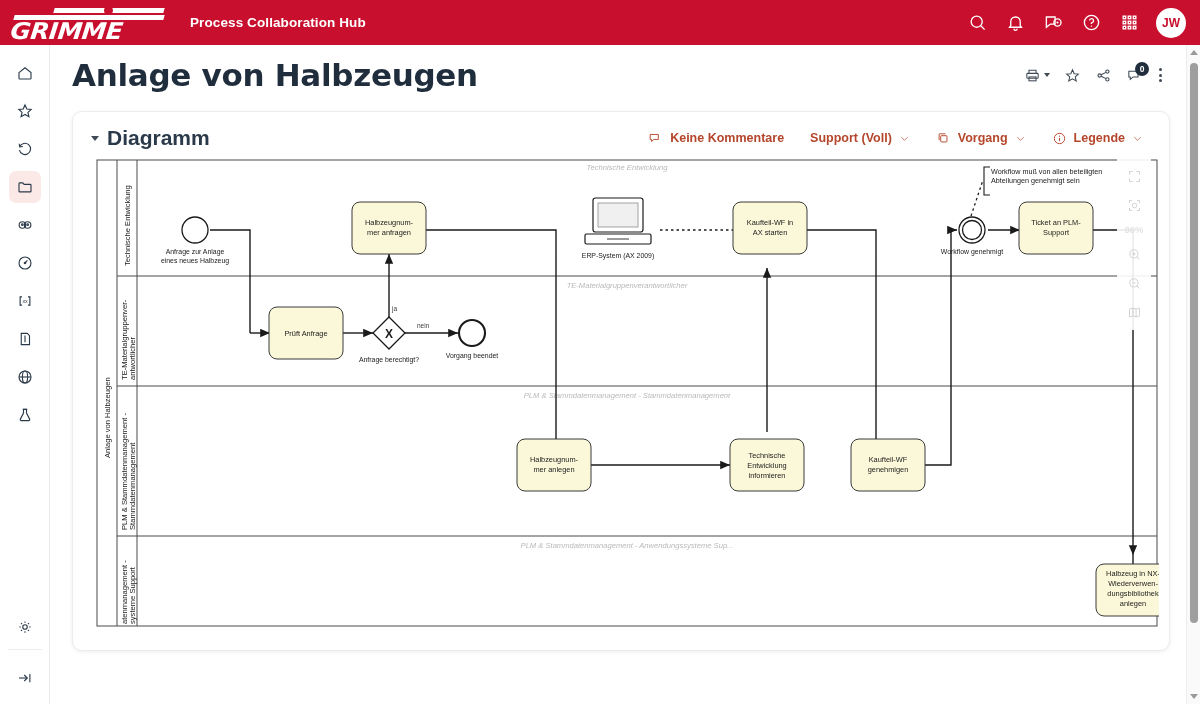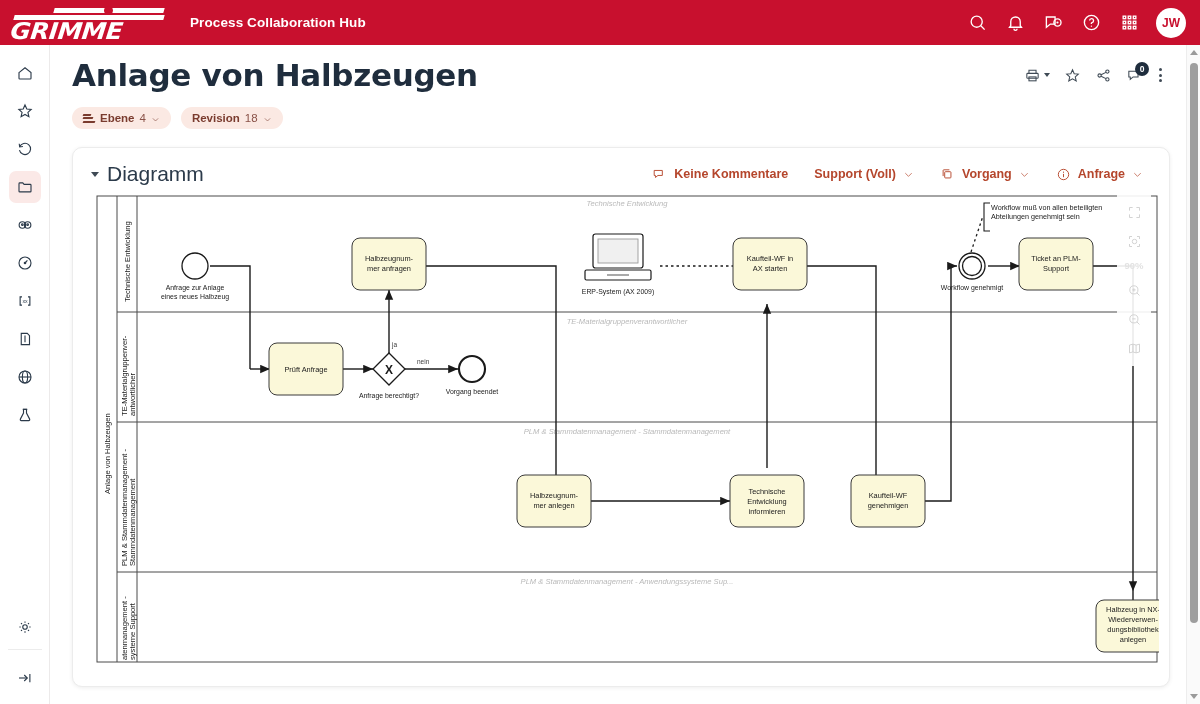--- a/index.html
+++ b/index.html
@@ -129,21 +129,21 @@
     border-radius: 10px;
     box-shadow: 0 1px 4px rgba(0,0,0,0.07);
     overflow: hidden;
     position: relative;
   }
   .card-head {
     display: flex; align-items: center;
     padding: 14px 18px 10px 18px;
   }
   .card-head h2 {
-    margin: 0; font-size: 21px; font-weight: 400; color: #2b3a4a;
+    margin: 0; font-size: 21px; font-weight: 700; color: #2b3a4a;
     font-family: "Liberation Sans", sans-serif;
   }
   .tri {
     width:0;height:0;margin-right:8px;
     border-left:4px solid transparent;border-right:4px solid transparent;border-top:5px solid #3f4a55;
     cursor:pointer;
   }
   .card-tools { margin-left: auto; display: flex; align-items: center; gap: 26px; padding-right: 8px; }
   .ctool { display: flex; align-items: center; gap: 7px; color: #b5462c; font-size: 12.5px; font-weight: 700; cursor: pointer; }
   .ctool svg { stroke: #b5462c; fill: none; stroke-width: 1.5; }
@@ -372,41 +372,20 @@
         <span class="badge">0</span>
       </div>
       <div class="kebab">
           <i></i>
           <i></i>
           <i></i>
         </div>
     </div>
   </div>
 
-  <div class="chips">
-    <div class="chip">
-      <span class="bars-icon">
-          <i style="width:8px"></i>
-          <i style="width:10px"></i>
-          <i style="width:12px"></i>
-        </span>
-      <b>Ebene</b>
-      <span class="val">4</span>
-      <span class="chev"><svg viewBox="0 0 24 24" width="9" height="9">
-            <polyline points="5,9 12,16 19,9"></polyline>
-          </svg></span>
-    </div>
-    <div class="chip">
-      <b>Revision</b>
-      <span class="val">18</span>
-      <span class="chev"><svg viewBox="0 0 24 24" width="9" height="9">
-            <polyline points="5,9 12,16 19,9"></polyline>
-          </svg></span>
-    </div>
-  </div>
 
   <div class="card">
     <div class="card-head">
       <span class="tri"></span>
       <h2>Diagramm</h2>
       <div class="card-tools">
         <div class="ctool">
           <svg viewBox="0 0 24 24" width="15" height="15">
               <path d="M3.5 5.5h13v8h-7l-4 3.2V13.5h-2z"></path>
             </svg>
@@ -427,21 +406,21 @@
           <span class="chev2"><svg viewBox="0 0 24 24" width="11" height="11">
                 <polyline points="5,9 12,16 19,9"></polyline>
               </svg></span>
         </div>
         <div class="ctool">
           <svg viewBox="0 0 24 24" width="15" height="15">
               <circle cx="12" cy="12" r="8.3"></circle>
               <line x1="12" y1="11" x2="12" y2="16.3"></line>
               <circle cx="12" cy="8.2" r="0.9" fill="#b5462c" stroke="none"></circle>
             </svg>
-          <span>Anfrage</span>
+          <span>Legende</span>
           <span class="chev2"><svg viewBox="0 0 24 24" width="11" height="11">
                 <polyline points="5,9 12,16 19,9"></polyline>
               </svg></span>
         </div>
       </div>
     </div>
 
     <div class="canvas">
       <svg width="1064" height="470" viewBox="0 0 1064 470" xmlns="http://www.w3.org/2000/svg">
         <defs>

